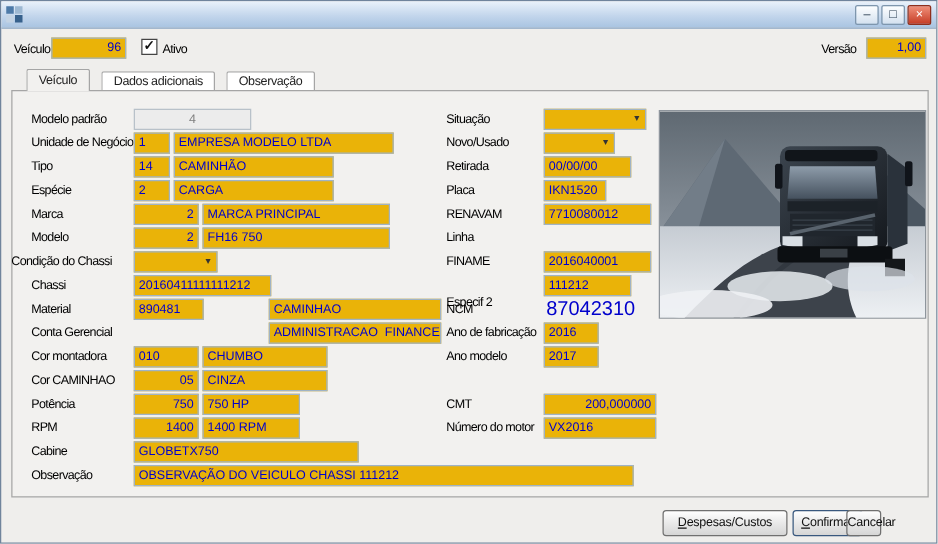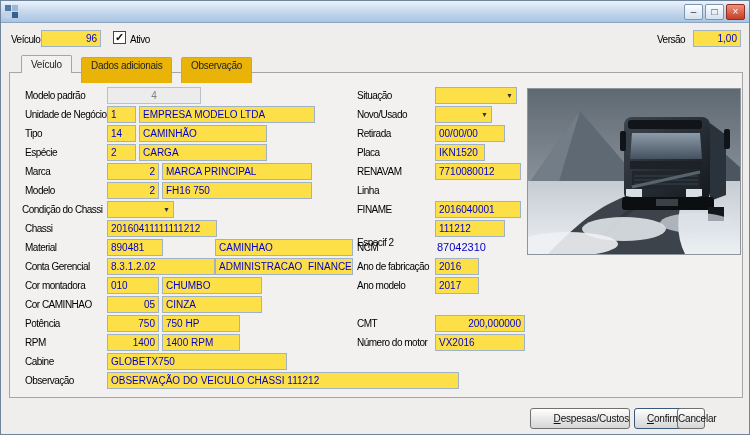--- a/index.html
+++ b/index.html
@@ -17,43 +17,43 @@
   .app-icon .c1{ background:#4d7aa8; } .app-icon .c2{ background:#9db8d2; }
   .app-icon .c3{ background:#c3d3e4; } .app-icon .c4{ background:#37618c; }
   .winbtns{ margin-left:auto; display:flex; gap:2px; z-index:2; }
   .wbtn{ width:19px; height:16px; border:1px solid #7e96ad; border-radius:2px;
          background:linear-gradient(#fdfeff,#d4e1ef); font-size:10px; line-height:14px;
          text-align:center; color:#25384c; cursor:pointer; }
   .wbtn.close{ background:linear-gradient(#f0907a,#c63d26); border-color:#8e2f1c; color:#fff; }
   
   .lbl{ position:absolute; font-size:10px; letter-spacing:-0.5px; line-height:14px;
         color:#000; white-space:pre; }
-  .box{ position:absolute; height:17px; background:#fde047; border:1px solid #9fb3c5;
+  .box{ position:absolute; height:17px; background:#eab308; border:1px solid #9fb3c5;
         font-size:10px; line-height:15px; color:#0000cc; padding:0 3px;
         white-space:pre; overflow:hidden; }
   .box.ar{ text-align:right; } .box.ac{ text-align:center; }
   .box.disabled{ background:#ececec; color:#7e7e7e; border-color:#b8c1c9; }
-  .plain{ position:absolute; font-size:11px; line-height:17px; color:#0000cc; white-space:pre; }
+  .plain{ position:absolute; font-size:16px; line-height:17px; color:#0000cc; white-space:pre; }
   .dd{ padding-right:14px; }
   .dd .dd-arrow{ position:absolute; right:3px; top:0; font-size:7px; line-height:16px; color:#333; }
   .checkbox{ position:absolute; width:13px; height:13px; background:#fff; border:1px solid #444;
              font-size:11px; line-height:11px; text-align:center; color:#111; font-weight:bold; cursor:pointer; }
   
-  .tab{ position:absolute; top:56px; height:26px; line-height:15px; font-size:10px;
-        letter-spacing:-0.3px; padding:0 9px; background:#eab308; border:1px solid #a5a5a5;
+  .tab{ position:absolute; top:56px; height:15px; line-height:15px; font-size:10px;
+        letter-spacing:-0.3px; padding:0 9px; background:#ffffff; border:1px solid #a5a5a5;
         border-bottom:none; border-radius:2px 2px 0 0; color:#222; z-index:1; cursor:pointer; }
   .tab.active{ top:54px; height:18px; line-height:18px; background:#f2f1ef; z-index:2; }
   .panel{ position:absolute; left:8px; top:71px; width:734px; height:326px;
           background:#f2f1ef; border:1px solid #a5a5a5; }
   
   .photo{ position:absolute; left:526px; top:87px; width:214px; height:167px;
           border:1px solid #8e959c; overflow:hidden; }
   
   .btn{ position:absolute; top:407px; height:21px; font-size:10px; letter-spacing:-0.2px;
-        line-height:19px; text-align:right; border:1px solid #707070; border-radius:3px;
+        line-height:19px; text-align:center; border:1px solid #707070; border-radius:3px;
         background:linear-gradient(#ffffff,#ebebeb 45%,#d6d6d6); color:#111; cursor:pointer; }
   .btn.default{ border-color:#39587e; }
   .undl::first-letter{ text-decoration:underline; }
 </style>
 </head>
 <body>
 
 <div class="window">
 
   <div class="titlebar">
@@ -99,35 +99,34 @@
   <span class="box" style="left:138px;top:143px;width:128px">CARGA</span>
 
   <span class="lbl" style="left:24px;top:164px">Marca</span>
   <span class="box ar" style="left:106px;top:162px;width:52px">2</span>
   <span class="box" style="left:161px;top:162px;width:150px">MARCA PRINCIPAL</span>
 
   <span class="lbl" style="left:24px;top:183px">Modelo</span>
   <span class="box ar" style="left:106px;top:181px;width:52px">2</span>
   <span class="box" style="left:161px;top:181px;width:150px">FH16 750</span>
 
-  <span class="lbl" style="left:21px;top:202px">Condição do Chassi</span>
+  <span class="lbl" style="left:8px;top:202px">Condição do Chassi</span>
   <span class="box dd" style="left:106px;top:200px;width:67px">
     
     <span class="dd-arrow">▼</span>
   </span>
 
   <span class="lbl" style="left:24px;top:221px">Chassi</span>
   <span class="box" style="left:106px;top:219px;width:110px">20160411111111212</span>
 
   <span class="lbl" style="left:24px;top:240px">Material</span>
   <span class="box" style="left:106px;top:238px;width:56px">890481</span>
   <span class="box" style="left:214px;top:238px;width:138px">CAMINHAO</span>
 
   <span class="lbl" style="left:24px;top:259px">Conta Gerencial</span>
-  <span class="box" style="left:106px;top:257px;width:108px">8.3.1.2.02</span>
   <span class="box" style="left:214px;top:257px;width:138px">ADMINISTRACAO  FINANCEIRA</span>
 
   <span class="lbl" style="left:24px;top:278px">Cor montadora</span>
   <span class="box" style="left:106px;top:276px;width:52px">010</span>
   <span class="box" style="left:161px;top:276px;width:100px">CHUMBO</span>
 
   <span class="lbl" style="left:24px;top:297px">Cor CAMINHAO</span>
   <span class="box ar" style="left:106px;top:295px;width:52px">05</span>
   <span class="box" style="left:161px;top:295px;width:100px">CINZA</span>
 
@@ -136,21 +135,21 @@
   <span class="box" style="left:161px;top:314px;width:78px">750 HP</span>
 
   <span class="lbl" style="left:24px;top:335px">RPM</span>
   <span class="box ar" style="left:106px;top:333px;width:52px">1400</span>
   <span class="box" style="left:161px;top:333px;width:78px">1400 RPM</span>
 
   <span class="lbl" style="left:24px;top:354px">Cabine</span>
   <span class="box" style="left:106px;top:352px;width:180px">GLOBETX750</span>
 
   <span class="lbl" style="left:24px;top:373px">Observação</span>
-  <span class="box" style="left:106px;top:371px;width:352px">OBSERVAÇÃO DO VEICULO CHASSI 111212</span>
+  <span class="box" style="left:106px;top:371px;width:400px">OBSERVAÇÃO DO VEICULO CHASSI 111212</span>
 
   <span class="lbl" style="left:356px;top:88px">Situação</span>
   <span class="box dd" style="left:434px;top:86px;width:82px">
     
     <span class="dd-arrow">▼</span>
   </span>
 
   <span class="lbl" style="left:356px;top:107px">Novo/Usado</span>
   <span class="box dd" style="left:434px;top:105px;width:57px">
     

